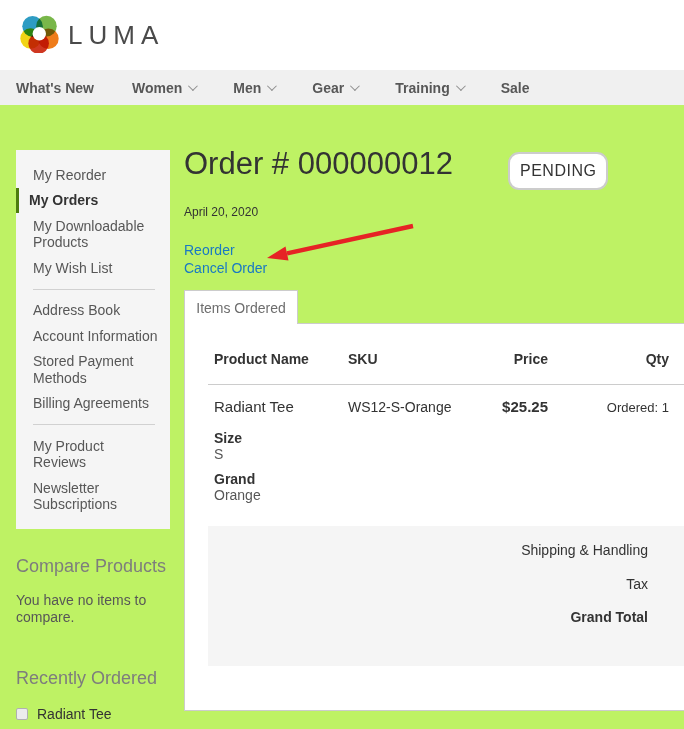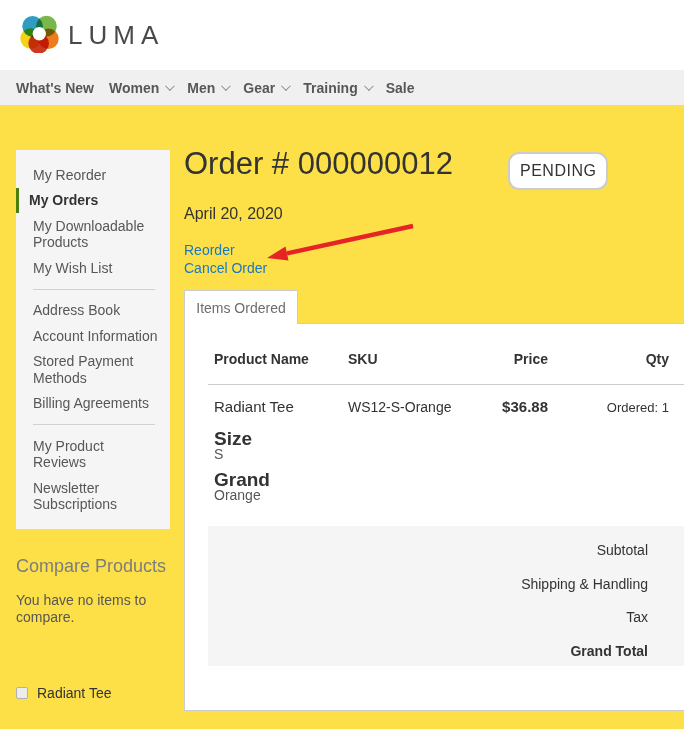--- a/index.html
+++ b/index.html
@@ -1,27 +1,27 @@
 <!DOCTYPE html>
 <html><head>
 <meta charset="utf-8">
 <style>
   * { margin:0; padding:0; box-sizing:border-box; }
   html,body { width:684px; height:729px; }
   body { font-family:"Liberation Sans","DejaVu Sans",sans-serif; background:#fff; color:#333; }
-  .page { position:relative; width:684px; height:729px; overflow:hidden; background:#fde047; }
+  .page { position:relative; width:684px; height:729px; overflow:hidden; background:#bef264; }
 
   
   .header { position:absolute; left:0; top:0; width:684px; height:70px; background:#fff; }
   .logo { position:absolute; left:20px; top:14px; display:flex; align-items:center; gap:9px; cursor:pointer; }
   .logo-text { font-size:26px; letter-spacing:6px; color:#4a4a4a; font-weight:400; }
 
   
   .navbar { position:absolute; left:0; top:70px; width:684px; height:35px; background:#f0f0f0;
-            display:flex; align-items:center; padding-left:16px; gap:15px; }
+            display:flex; align-items:center; padding-left:16px; gap:38px; }
   .nav-item { display:flex; align-items:center; gap:6px; font-size:14px; font-weight:700; color:#575757; cursor:pointer; }
   .chev { width:7px; height:7px; border-right:1.5px solid #8f8f8f; border-bottom:1.5px solid #8f8f8f;
           transform:rotate(45deg) translateY(-2px); display:inline-block; }
 
   
   .sidebar-nav { position:absolute; left:16px; top:150px; width:154px; background:#f5f5f5; padding:12px 0; }
   .snav-item { display:block; font-size:14px; line-height:16.5px; padding:4.5px 12px 4.5px 17px;
                color:#575757; cursor:pointer; }
   .snav-item.active { border-left:3px solid #4d7c0f; padding-left:10px; font-weight:700; color:#333; }
   .snav-divider { border-top:1px solid #d1d1d1; margin:8px 15px 8px 17px; }
@@ -32,21 +32,21 @@
   .recent-item { margin-top:17px; display:flex; align-items:center; gap:9px; }
   .recent-check { appearance:none; -webkit-appearance:none; width:12px; height:12px; background:#ececec;
                   border:1px solid #b0b0b0; border-radius:2px; cursor:pointer; }
   .recent-label { font-size:14px; color:#333; cursor:pointer; }
 
   
   .main { position:absolute; left:184px; top:140px; width:545px; height:589px; }
   .order-title { position:absolute; left:0; top:6px; font-size:31px; font-weight:300; color:#333; white-space:nowrap; }
   .status-badge { position:absolute; left:324px; top:12px; border:2px solid #ccc; border-radius:11px;
                   padding:8px 10px; font-size:16px; color:#333; letter-spacing:0.5px; background:#fff; }
-  .order-date { position:absolute; left:0; top:65px; font-size:16px; color:#333; }
+  .order-date { position:absolute; left:0; top:65px; font-size:12px; color:#333; }
   .order-actions { position:absolute; left:0; top:91px; font-size:14px; line-height:17.5px;margin-top:11px; }
   .order-actions a { display:block; color:#1979c3; text-decoration:none; cursor:pointer; }
 
   .annot-arrow { position:absolute; left:70px; top:70px; width:175px; height:58px; pointer-events:none; }
 
   .tab { position:absolute; left:0; top:150px; width:114px; height:34px; background:#fff;
          border:1px solid #ccc; border-bottom:none; z-index:2; display:flex; align-items:center;
          justify-content:center; font-size:14px; color:#6d6d6d; cursor:pointer; }
   .content-box { position:absolute; left:0; top:183px; width:540px; height:388px;
                  border:1px solid #ccc; background:#fff; }
@@ -56,21 +56,21 @@
   .tbl-head > div { font-size:14px; font-weight:700; color:#333; }
   .tbl-rule { position:absolute; left:23px; top:60px; width:517px; border-top:1px solid #ccc; }
   .tbl-row { position:absolute; left:0; top:74px; width:505px; display:grid;
              grid-template-columns:134px 140px 60px 121px; padding-left:29px; align-items:baseline; }
   .cell-name { font-size:15px; color:#333; }
   .cell-sku { font-size:14px; color:#333; }
   .cell-price { font-size:15px; font-weight:700; color:#333; text-align:right; }
   .cell-qty { font-size:13px; color:#333; text-align:right; }
   .right-align { text-align:right; }
   .opt { position:absolute; left:29px; }
-  .opt-label { font-size:19px; font-weight:700; color:#333; line-height:15px; }
+  .opt-label { font-size:14px; font-weight:700; color:#333; line-height:15px; }
   .opt-value { font-size:14px; color:#575757; line-height:17px; }
 
   .totals { position:absolute; left:23px; top:202px; width:520px; height:140px; background:#f5f5f5;
             padding:14px 80px 0 0; }
   .total-row { text-align:right; font-size:14px; color:#333; height:33.5px; line-height:20px; }
   .total-row.bold { font-weight:700; }
 </style>
 </head>
 <body>
 
@@ -133,20 +133,21 @@
     <a class="snav-item">My Product Reviews</a>
     <a class="snav-item">Newsletter Subscriptions</a>
   </div>
 
   <div class="side-block" style="top:556px;">
     <div class="side-title">Compare Products</div>
     <div class="side-empty">You have no items to compare.</div>
   </div>
 
   <div class="side-block" style="top:668px;">
+    <div class="side-title">Recently Ordered</div>
     <div class="recent-item">
       <input type="checkbox" class="recent-check" style="">
       <span class="recent-label">Radiant Tee</span>
     </div>
   </div>
 
   <div class="main">
     <h1 class="order-title">Order # 000000012</h1>
     <span class="status-badge">PENDING</span>
     <div class="order-date">April 20, 2020</div>
@@ -168,35 +169,34 @@
         <div>Product Name</div>
         <div>SKU</div>
         <div class="right-align">Price</div>
         <div class="right-align">Qty</div>
       </div>
       <div class="tbl-rule"></div>
 
       <div class="tbl-row">
         <div class="cell-name">Radiant Tee</div>
         <div class="cell-sku">WS12-S-Orange</div>
-        <div class="cell-price">$36.88</div>
+        <div class="cell-price">$25.25</div>
         <div class="cell-qty">Ordered: 1</div>
       </div>
 
       <div class="opt" style="top:107px;">
         <div class="opt-label">Size</div>
         <div class="opt-value">S</div>
       </div>
       <div class="opt" style="top:148px;">
         <div class="opt-label">Grand</div>
         <div class="opt-value">Orange</div>
       </div>
 
       <div class="totals">
-        <div class="total-row">Subtotal</div>
         <div class="total-row">Shipping &amp; Handling</div>
         <div class="total-row">Tax</div>
         <div class="total-row bold">Grand Total</div>
       </div>
     </div>
   </div>
 
 </div>
 
 </body></html>

